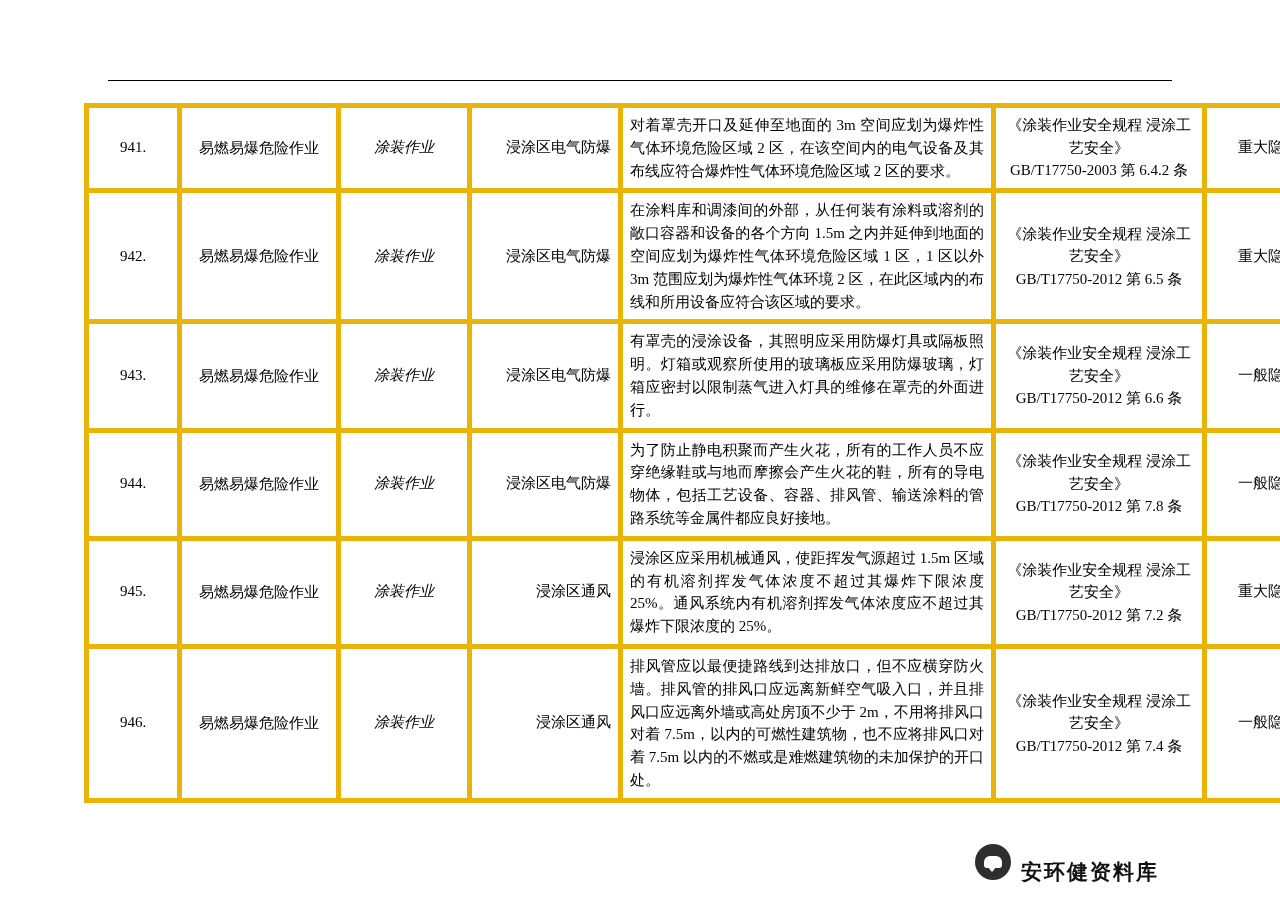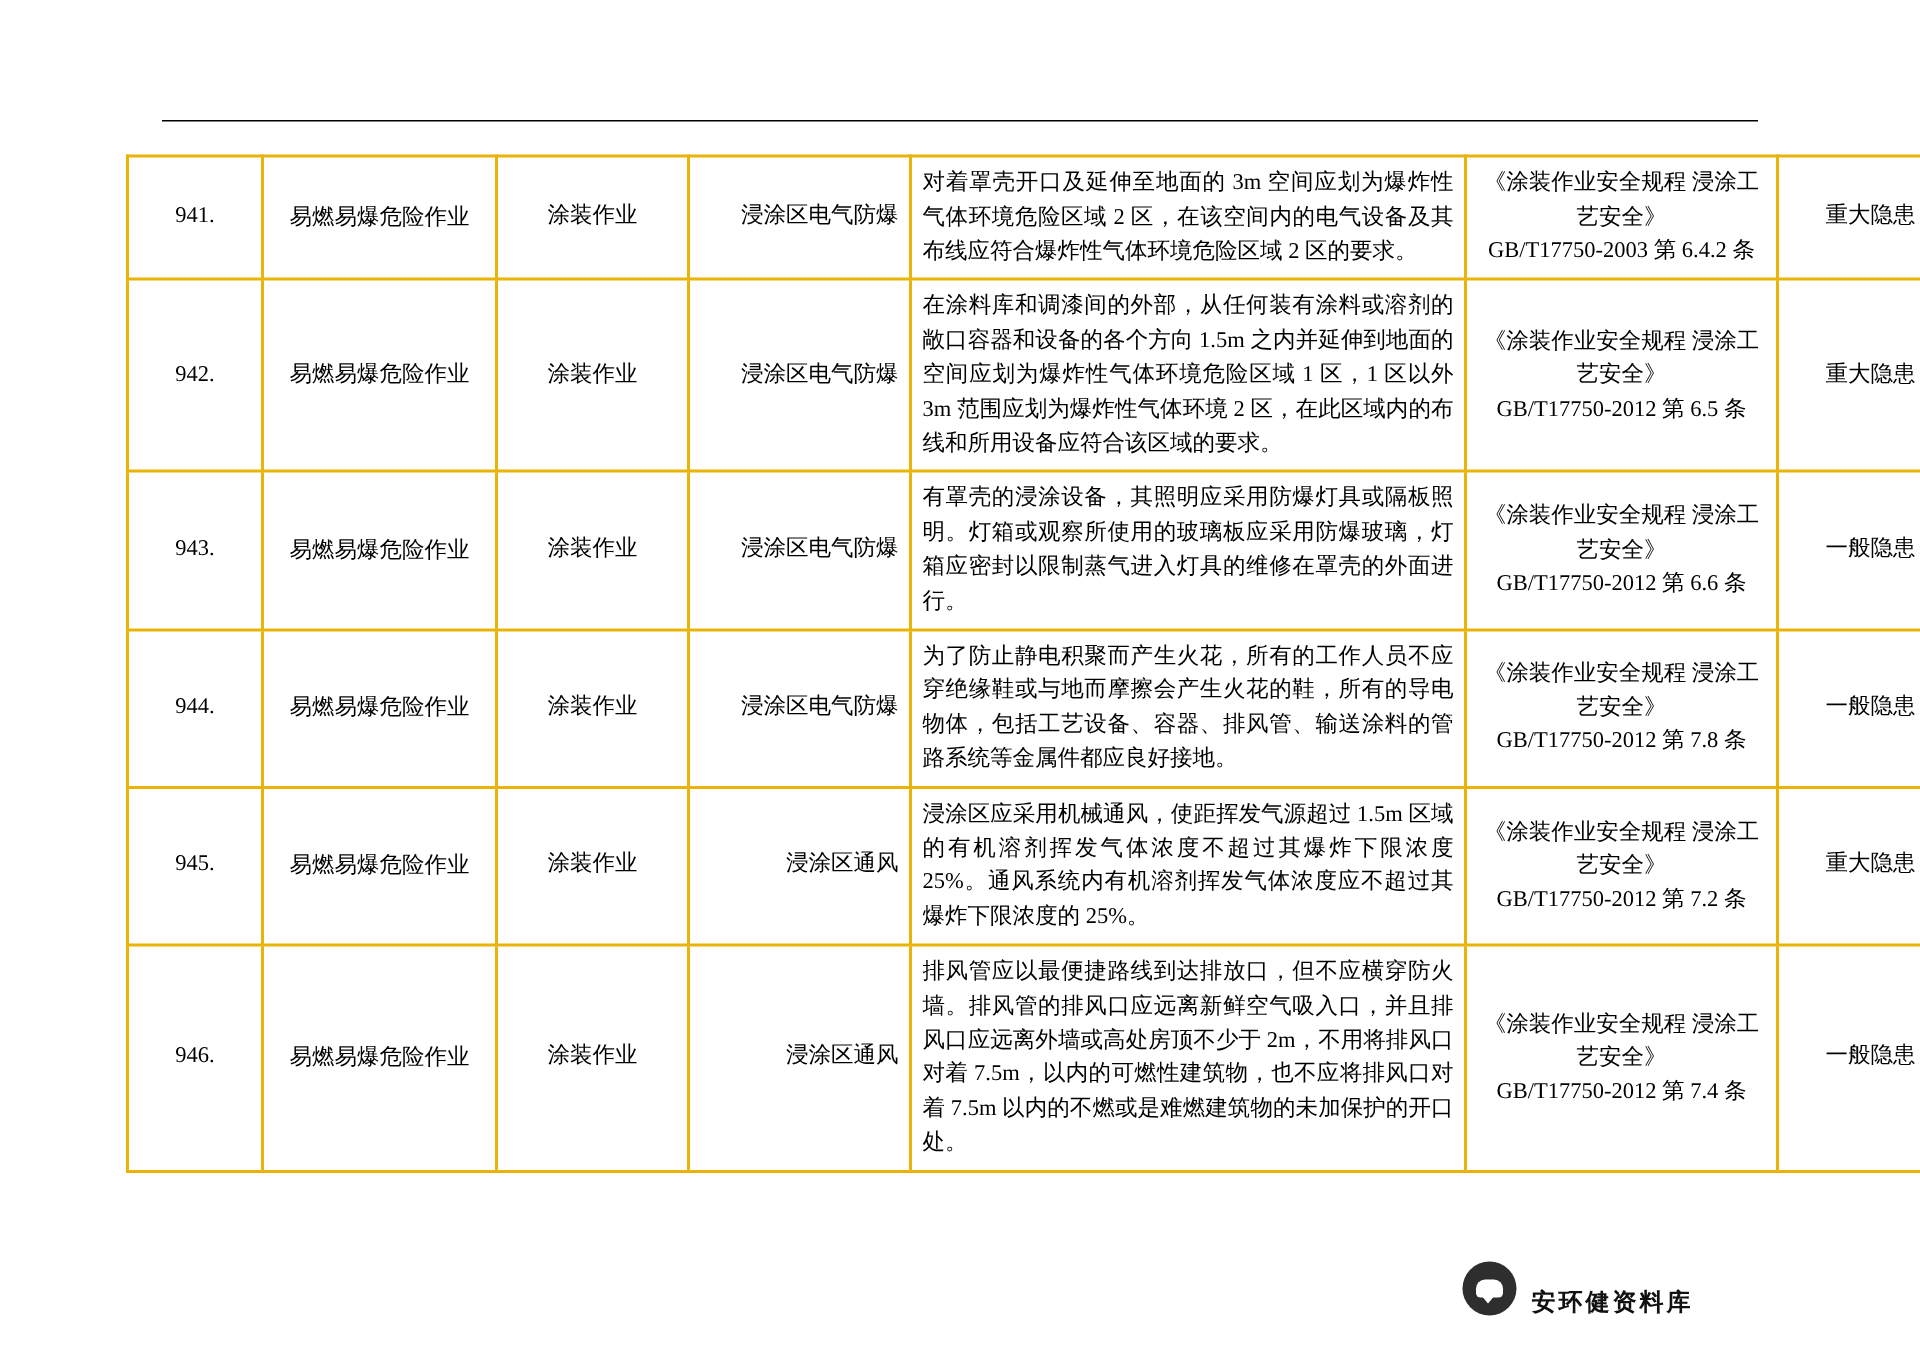--- a/index.html
+++ b/index.html
@@ -34,29 +34,29 @@
     left: 84px;
     top: 103px;
     width: 1112px;
   }
   table.doc-table {
     border-collapse: collapse;
     width: 1112px;
     table-layout: fixed;
   }
   table.doc-table td {
-    border: 2px solid #eab308;
+    border: 5px solid #eab308;
     vertical-align: middle;
     padding: 6px 7px;
     font-size: 15px;
     line-height: 1.45;
   }
   .col-no    { width: 74px;  text-align: center; }
   .col-cat   { width: 140px; text-align: left; padding-left: 24px; }
-  .col-op    { width: 112px; text-align: center; }
+  .col-op    { width: 112px; text-align: center; font-style: italic; }
   .col-area  { width: 132px; text-align: right; }
   .col-desc  { width: 354px; text-align: left; }
   .col-ref   { width: 192px; text-align: center; padding-left: 12px; }
   .col-lvl   { width: 108px; text-align: center; }
 
   .desc-text {
     display: block;
     text-align: justify;
     text-justify: inter-ideograph;
     line-height: 1.52;
@@ -102,21 +102,21 @@
     left: 12px;
     top: 22px;
     width: 0;
     height: 0;
     border-left: 5px solid transparent;
     border-right: 5px solid transparent;
     border-top: 6px solid #ffffff;
   }
   .wm-text {
     font-family: Liberation Serif, serif;
-    font-size: 16px;
+    font-size: 21px;
     font-weight: bold;
     letter-spacing: 2px;
     color: #111111;
     margin-top: 20px;
   }
 </style>
 </head>
 <body>
 
 <div class="page">

